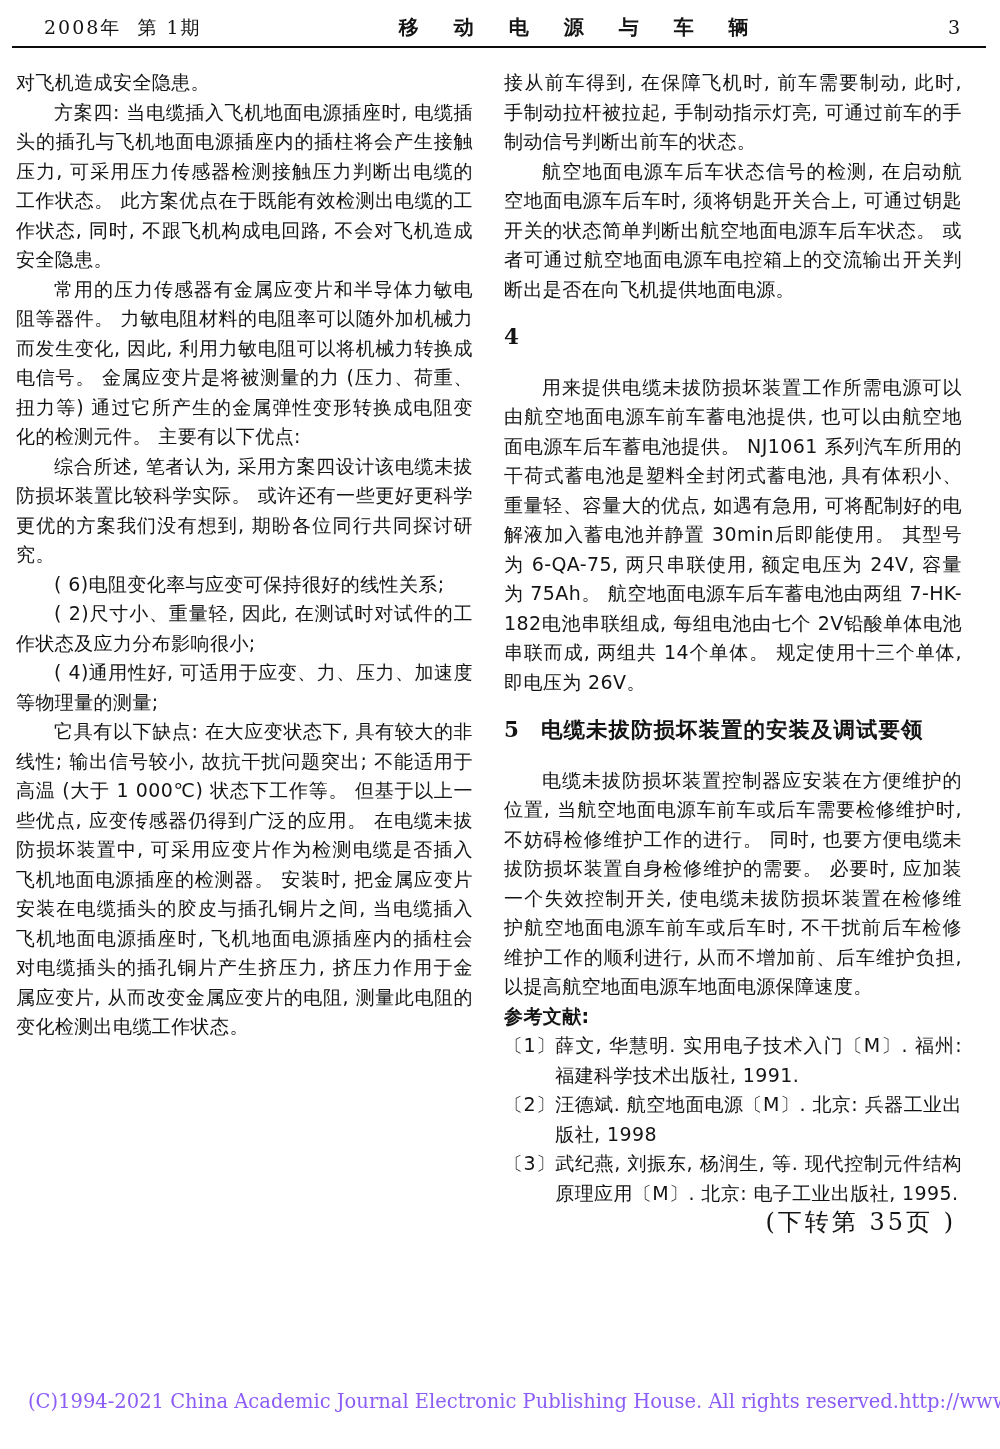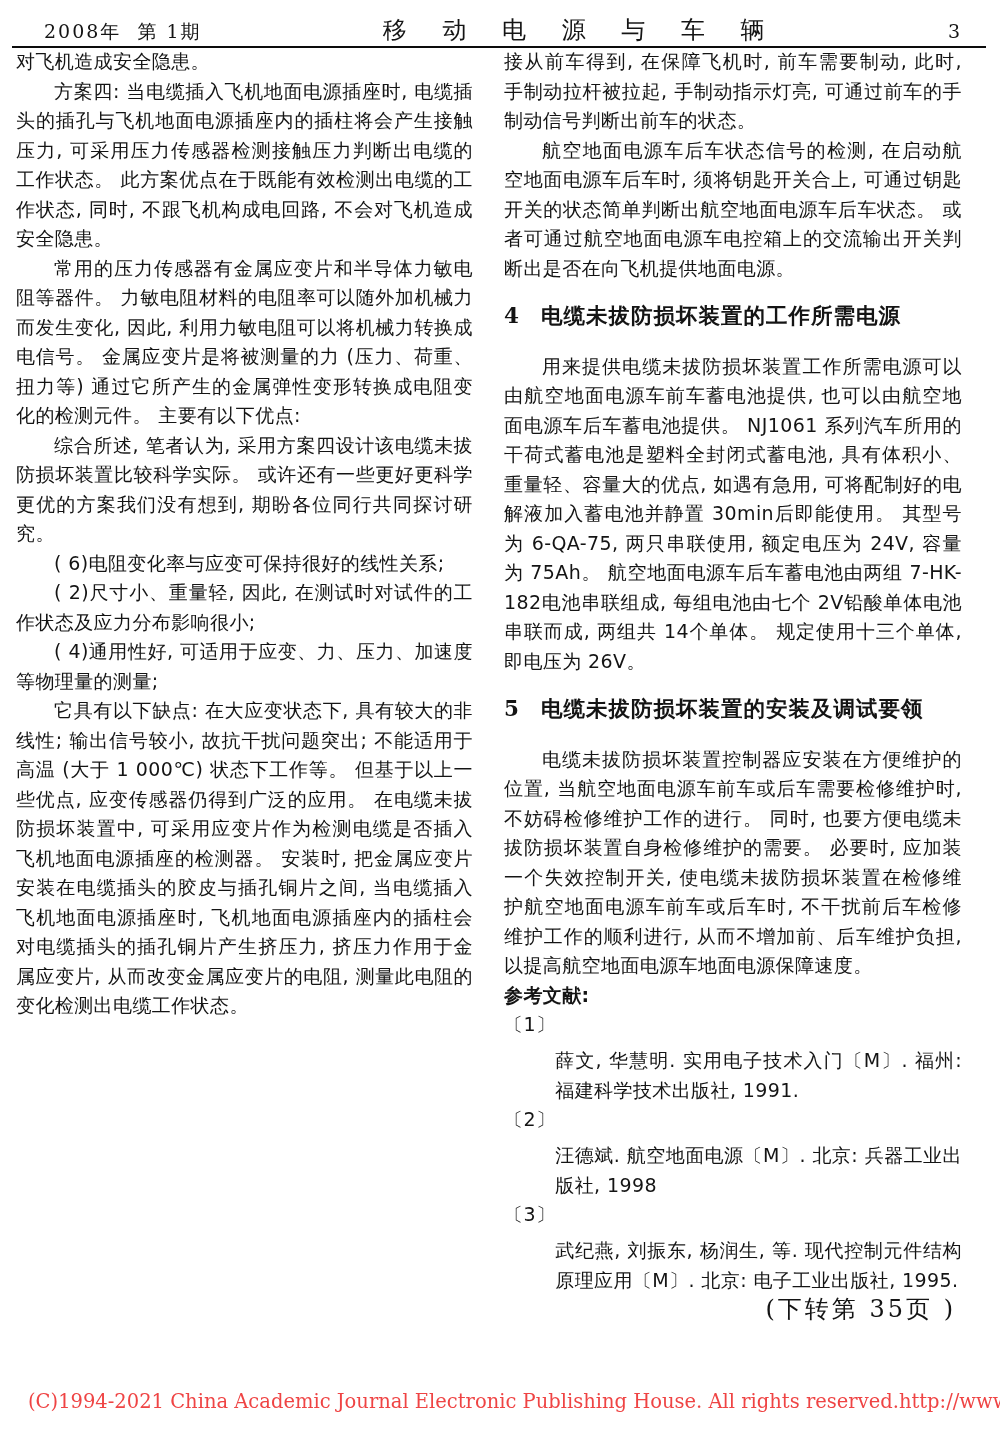--- a/index.html
+++ b/index.html
@@ -19,38 +19,38 @@
     top: 14px; left: 44px; right: 40px;
     display: flex;
     justify-content: space-between;
     align-items: baseline;
     font-size: 19px;
     font-family: "DejaVu Serif", serif;
   }
   .issue-label { letter-spacing: 2px; white-space: pre; }
   .journal-title {
     font-family: "DejaVu Sans", sans-serif;
-    font-weight: 400;
+    font-weight: 700;
     letter-spacing: 14px;
-    font-size: 24px;
+    font-size: 20px;
     transform: translateX(6px);
   }
   .page-number { font-size: 19px; }
   .header-rule {
     position: absolute;
     top: 46px; left: 12px;
     width: 974px;
     border: 0;
     border-top: 2px solid #0c0c0c;
     margin: 0;
   }
   
   .column {
     position: absolute;
-    top: 47px;
+    top: 68px;
     font-size: 19px;
     line-height: 29.5px;
     text-align: justify;
     letter-spacing: 0.4px;
   }
   .col-left  { left: 16px;  width: 457px; }
   .col-right { left: 504px; width: 458px; }
   .column p { margin: 0; }
   .indent { text-indent: 2em; }
   
@@ -68,37 +68,37 @@
     letter-spacing: 0;
   }
   
   .ref-title { font-weight: bold; margin: 2px 0 0 0; }
   .ref {
     display: flex;
     align-items: flex-start;
     margin: 0;
   }
   .ref-label { flex: 0 0 47px; }
-  .ref-text { flex: 1; text-align: justify; margin-top: 36px; }
+  .ref-text { flex: 1; text-align: justify; }
   .continuation-note {
     margin-top: 11px;
     text-align: right;
     padding-right: 6px;
     font-size: 24px;
     letter-spacing: 3px;
     font-family: "DejaVu Serif", serif;
   }
   
   .page-footer {
     position: absolute;
     left: 28px; right: 30px; top: 1390px;
     display: flex;
     justify-content: space-between;
     align-items: baseline;
-    color: #ef4444;
+    color: #8b5cf6;
     font-family: "DejaVu Serif", serif;
     font-size: 19.5px;
     white-space: nowrap;
   }
 </style>
 </head>
 <body>
 
 <div class="page">
 
@@ -119,21 +119,20 @@
     <p class="indent">( 4)通用性好, 可适用于应变、力、压力、加速度等物理量的测量;</p>
     <p class="indent">它具有以下缺点: 在大应变状态下, 具有较大的非线性; 输出信号较小, 故抗干扰问题突出; 不能适用于高温 (大于 1 000℃) 状态下工作等。 但基于以上一些优点, 应变传感器仍得到广泛的应用。 在电缆未拔防损坏装置中, 可采用应变片作为检测电缆是否插入飞机地面电源插座的检测器。 安装时, 把金属应变片安装在电缆插头的胶皮与插孔铜片之间, 当电缆插入飞机地面电源插座时, 飞机地面电源插座内的插柱会对电缆插头的插孔铜片产生挤压力, 挤压力作用于金属应变片, 从而改变金属应变片的电阻, 测量此电阻的变化检测出电缆工作状态。</p>
   </div>
 
   <div class="column col-right">
     <p>接从前车得到, 在保障飞机时, 前车需要制动, 此时, 手制动拉杆被拉起, 手制动指示灯亮, 可通过前车的手制动信号判断出前车的状态。</p>
     <p class="indent">航空地面电源车后车状态信号的检测, 在启动航空地面电源车后车时, 须将钥匙开关合上, 可通过钥匙开关的状态简单判断出航空地面电源车后车状态。 或者可通过航空地面电源车电控箱上的交流输出开关判断出是否在向飞机提供地面电源。</p>
 
     <div class="sec-heading">
       <span class="sec-num">4</span>
-      <span class="sec-title">电缆未拔防损坏装置的工作所需电源</span>
     </div>
     <p class="indent">用来提供电缆未拔防损坏装置工作所需电源可以由航空地面电源车前车蓄电池提供, 也可以由航空地面电源车后车蓄电池提供。 NJ1061 系列汽车所用的干荷式蓄电池是塑料全封闭式蓄电池, 具有体积小、重量轻、容量大的优点, 如遇有急用, 可将配制好的电解液加入蓄电池并静置 30min后即能使用。 其型号为 6-QA-75, 两只串联使用, 额定电压为 24V, 容量为 75Ah。 航空地面电源车后车蓄电池由两组 7-HK-182电池串联组成, 每组电池由七个 2V铅酸单体电池串联而成, 两组共 14个单体。 规定使用十三个单体, 即电压为 26V。</p>
 
     <div class="sec-heading">
       <span class="sec-num">5</span>
       <span class="sec-title">电缆未拔防损坏装置的安装及调试要领</span>
     </div>
     <p class="indent">电缆未拔防损坏装置控制器应安装在方便维护的位置, 当航空地面电源车前车或后车需要检修维护时, 不妨碍检修维护工作的进行。 同时, 也要方便电缆未拔防损坏装置自身检修维护的需要。 必要时, 应加装一个失效控制开关, 使电缆未拔防损坏装置在检修维护航空地面电源车前车或后车时, 不干扰前后车检修维护工作的顺利进行, 从而不增加前、后车维护负担, 以提高航空地面电源车地面电源保障速度。</p>
 
     <p class="ref-title">参考文献:</p>

